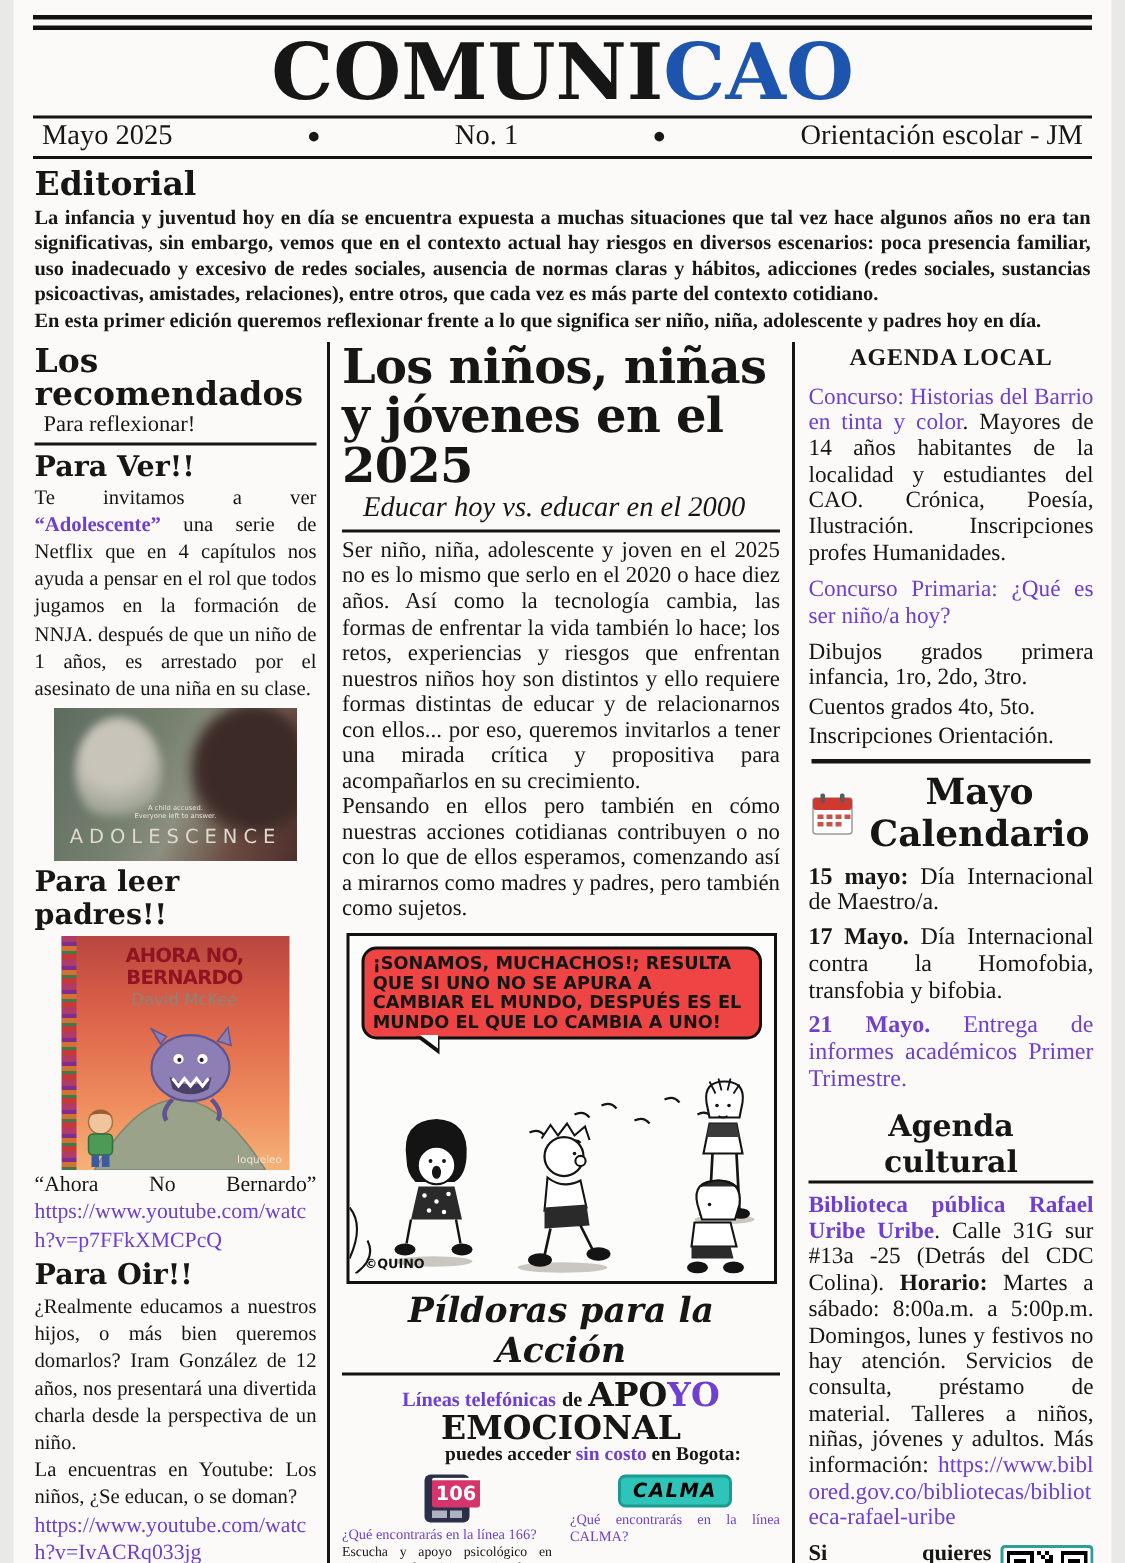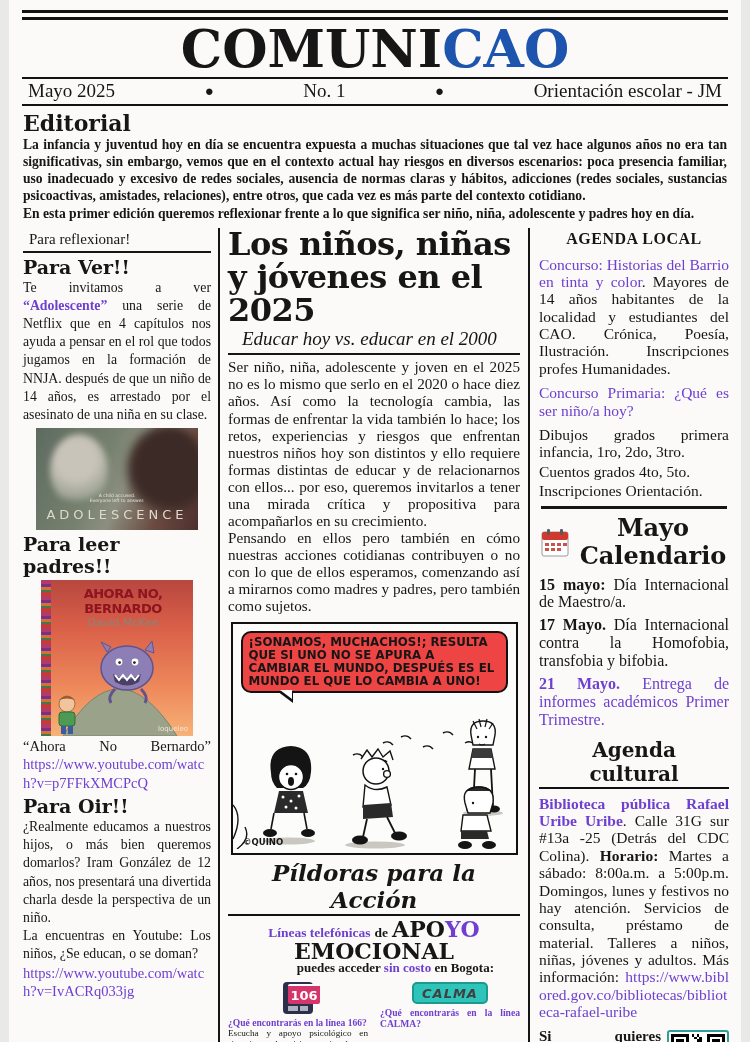--- a/index.html
+++ b/index.html
@@ -84,23 +84,23 @@
   .intro1 .big { font-family:"DejaVu Serif", serif; font-weight:bold; font-size:22px; }
   .intro2 { text-align:right; padding-right: 26px; font-size:13px; font-weight:bold; margin-top:-2px; }
   .sub-cols { display:flex; gap:12px; margin-top:4px; }
   .sub-col { width:50%; font-size:9.2px; line-height:1.18; text-align:justify; }
   .logo-wrap { display:flex; justify-content:center; margin: 2px 0 3px; }
   .logo-106 { width:30px; height:32px; background:var(--navy); border-radius:4px; padding:2px 5px 0; }
   .logo-106 .inner { width:32px; height:20px; background:var(--crimson); border-radius:2px; color:#fff;
     font-family:"DejaVu Sans",sans-serif; font-weight:bold; font-size:13px; text-align:center; line-height:20px; border-top:2px solid #fff; }
   .logo-106 .mini { margin-top:2px; height:5px; background:repeating-linear-gradient(90deg,#cfd2e0 0 10px,transparent 10px 12px); opacity:.8; }
   .logo-calma { min-width:64px; padding:0 8px; height:22px; background:var(--teal); border:2px solid #1d9a90; border-radius:5px;
-    color:#404040; font-family:"DejaVu Sans",sans-serif; font-weight:bold; font-style:italic; font-size:13px;
+    color:#000000; font-family:"DejaVu Sans",sans-serif; font-weight:bold; font-style:italic; font-size:13px;
     text-align:left; line-height:19px; letter-spacing:1px; }
-  .q-head { color: var(--accent-purple); font-weight:bold; font-size:9.6px; }
+  .q-head { color: var(--accent-purple); font-weight:normal; font-size:9.6px; }
   
   .agenda-title { text-align:center; font-weight:bold; font-size:16px; letter-spacing:0.5px; margin-bottom:8px; }
   .rpara { font-size:15.5px; line-height:1.12; text-align:justify; margin-bottom:7px; }
   .thick-rule { border:none; border-top:3px solid #151515; margin:6px 2px 5px; }
   .cal-head { display:flex; align-items:center; gap:6px; margin:2px 0 6px; }
   .cal-title { flex:1; text-align:center; font-family:"DejaVu Serif",serif; font-weight:bold; font-size:24px; line-height:1.15; }
   .cal-entry { font-size:16px; line-height:1.12; text-align:justify; margin-bottom:5px; }
   .ac-title-wrap { text-align:center; margin:9px 0 6px; }
   .ac-title-wrap span { display:inline-block; font-family:"DejaVu Serif",serif; font-weight:bold;
     font-size:20px; border-bottom:2.5px solid #111; padding:0 8px 1px; }
@@ -129,24 +129,25 @@
     </div>
     <div class="ed-body">
       <div>La infancia y juventud hoy en día se encuentra expuesta a muchas situaciones que tal vez hace algunos años no era tan significativas, sin embargo, vemos que en el contexto actual hay riesgos en diversos escenarios: poca presencia familiar, uso inadecuado y excesivo de redes sociales, ausencia de normas claras y hábitos, adicciones (redes sociales, sustancias psicoactivas, amistades, relaciones), entre otros, que cada vez es más parte del contexto cotidiano.</div>
       <div>En esta primer edición queremos reflexionar frente a lo que significa ser niño, niña, adolescente y padres hoy en día.</div>
     </div>
   </div>
 
   <div class="cols">
 
     <div class="col-left">
+      <div class="lr-title">Los recomendados</div>
       <div class="lr-sub">Para reflexionar!</div>
       <hr class="hrule">
       <div class="h3">Para Ver!!</div>
-      <p class="lpara"><span>Te invitamos a ver</span> <span class="pbold">“Adolescente”</span> <span>una serie de Netflix que en 4 capítulos nos ayuda a pensar en el rol que todos jugamos en la formación de NNJA. después de que un niño de 14 años, es arrestado por el asesinato de una niña en su clase.</span></p>
+      <p class="lpara"><span>Te invitamos a ver</span> <span class="pbold">“Adolescente”</span> <span>una serie de Netflix que en 4 capítulos nos ayuda a pensar en el rol que todos jugamos en la formación de NNJA. después de que un niño de 1 años, es arrestado por el asesinato de una niña en su clase.</span></p>
 
       <div class="poster">
         <div class="blob1"></div>
         <div class="blob2"></div>
         <div class="tag">
           <div>A child accused.</div>
           <div>Everyone left to answer.</div>
         </div>
         <div class="ptitle">ADOLESCENCE</div>
       </div>

